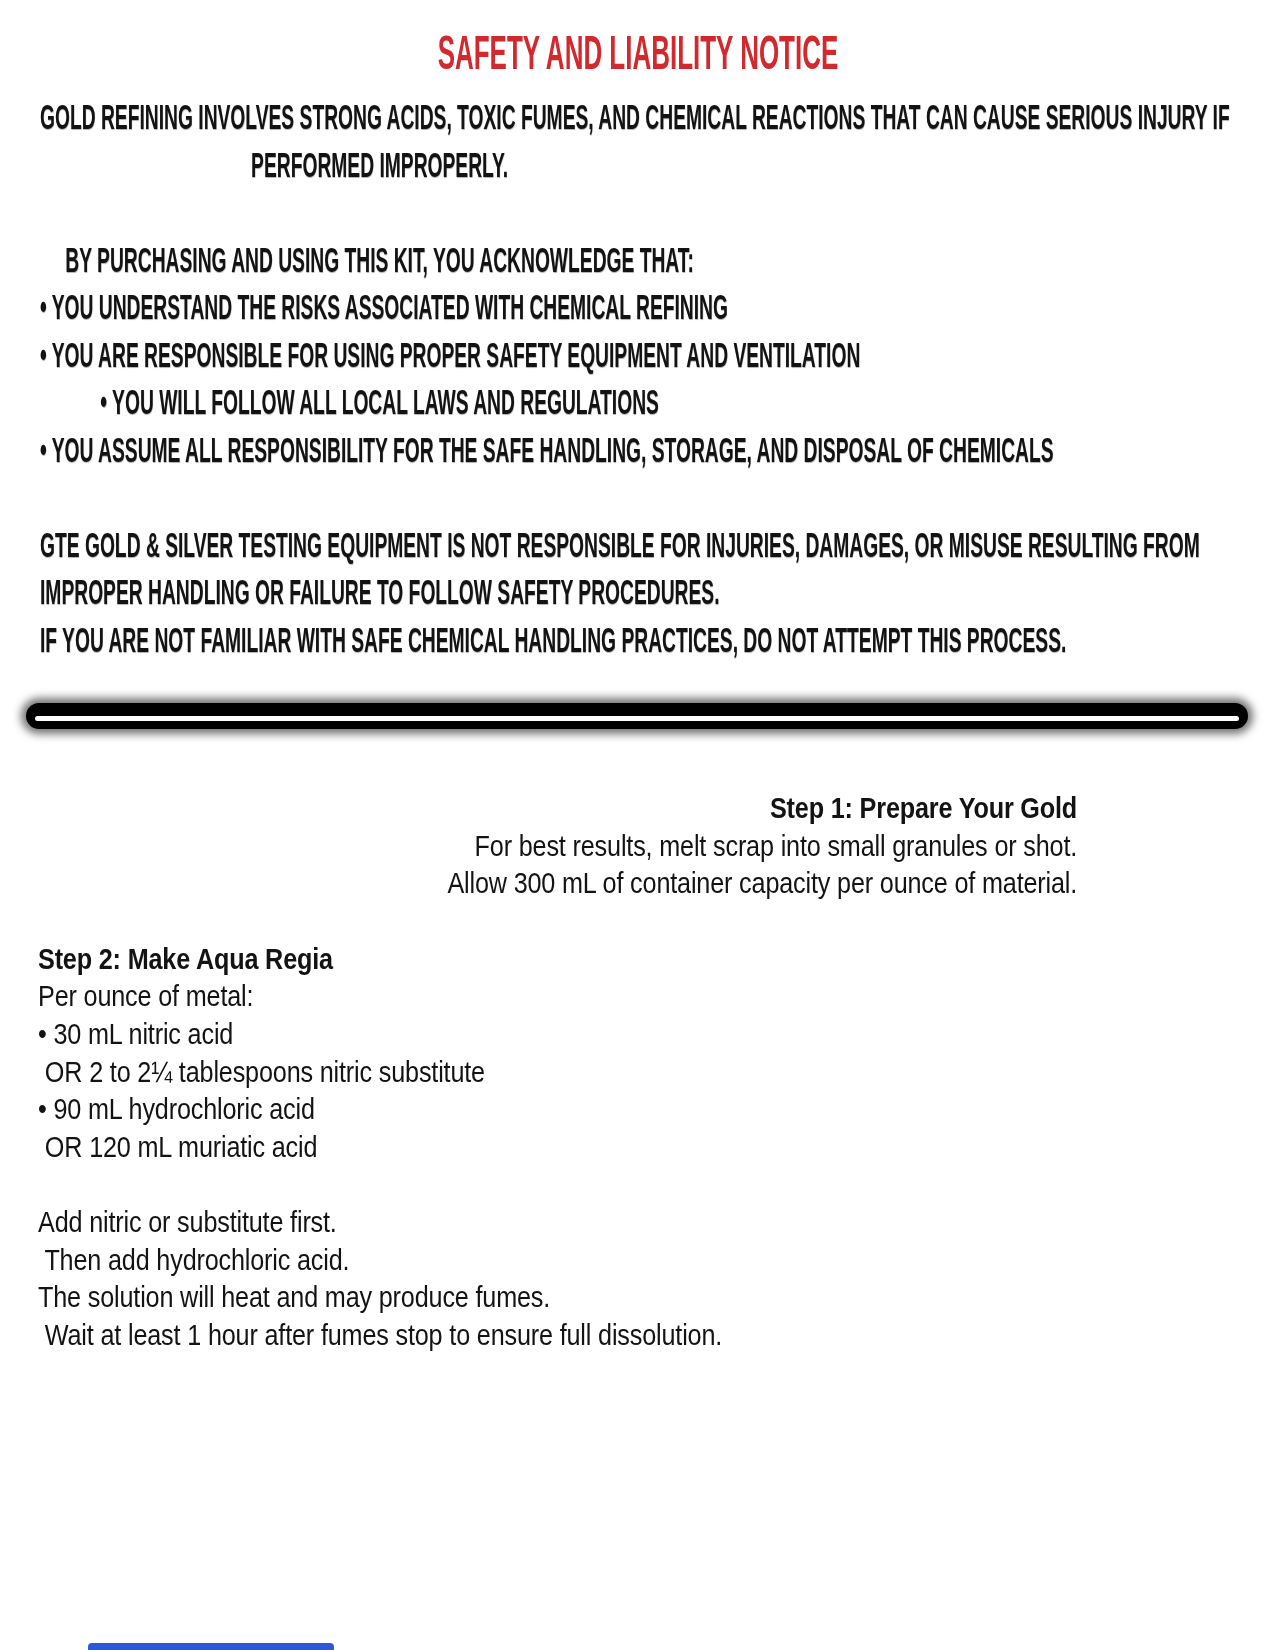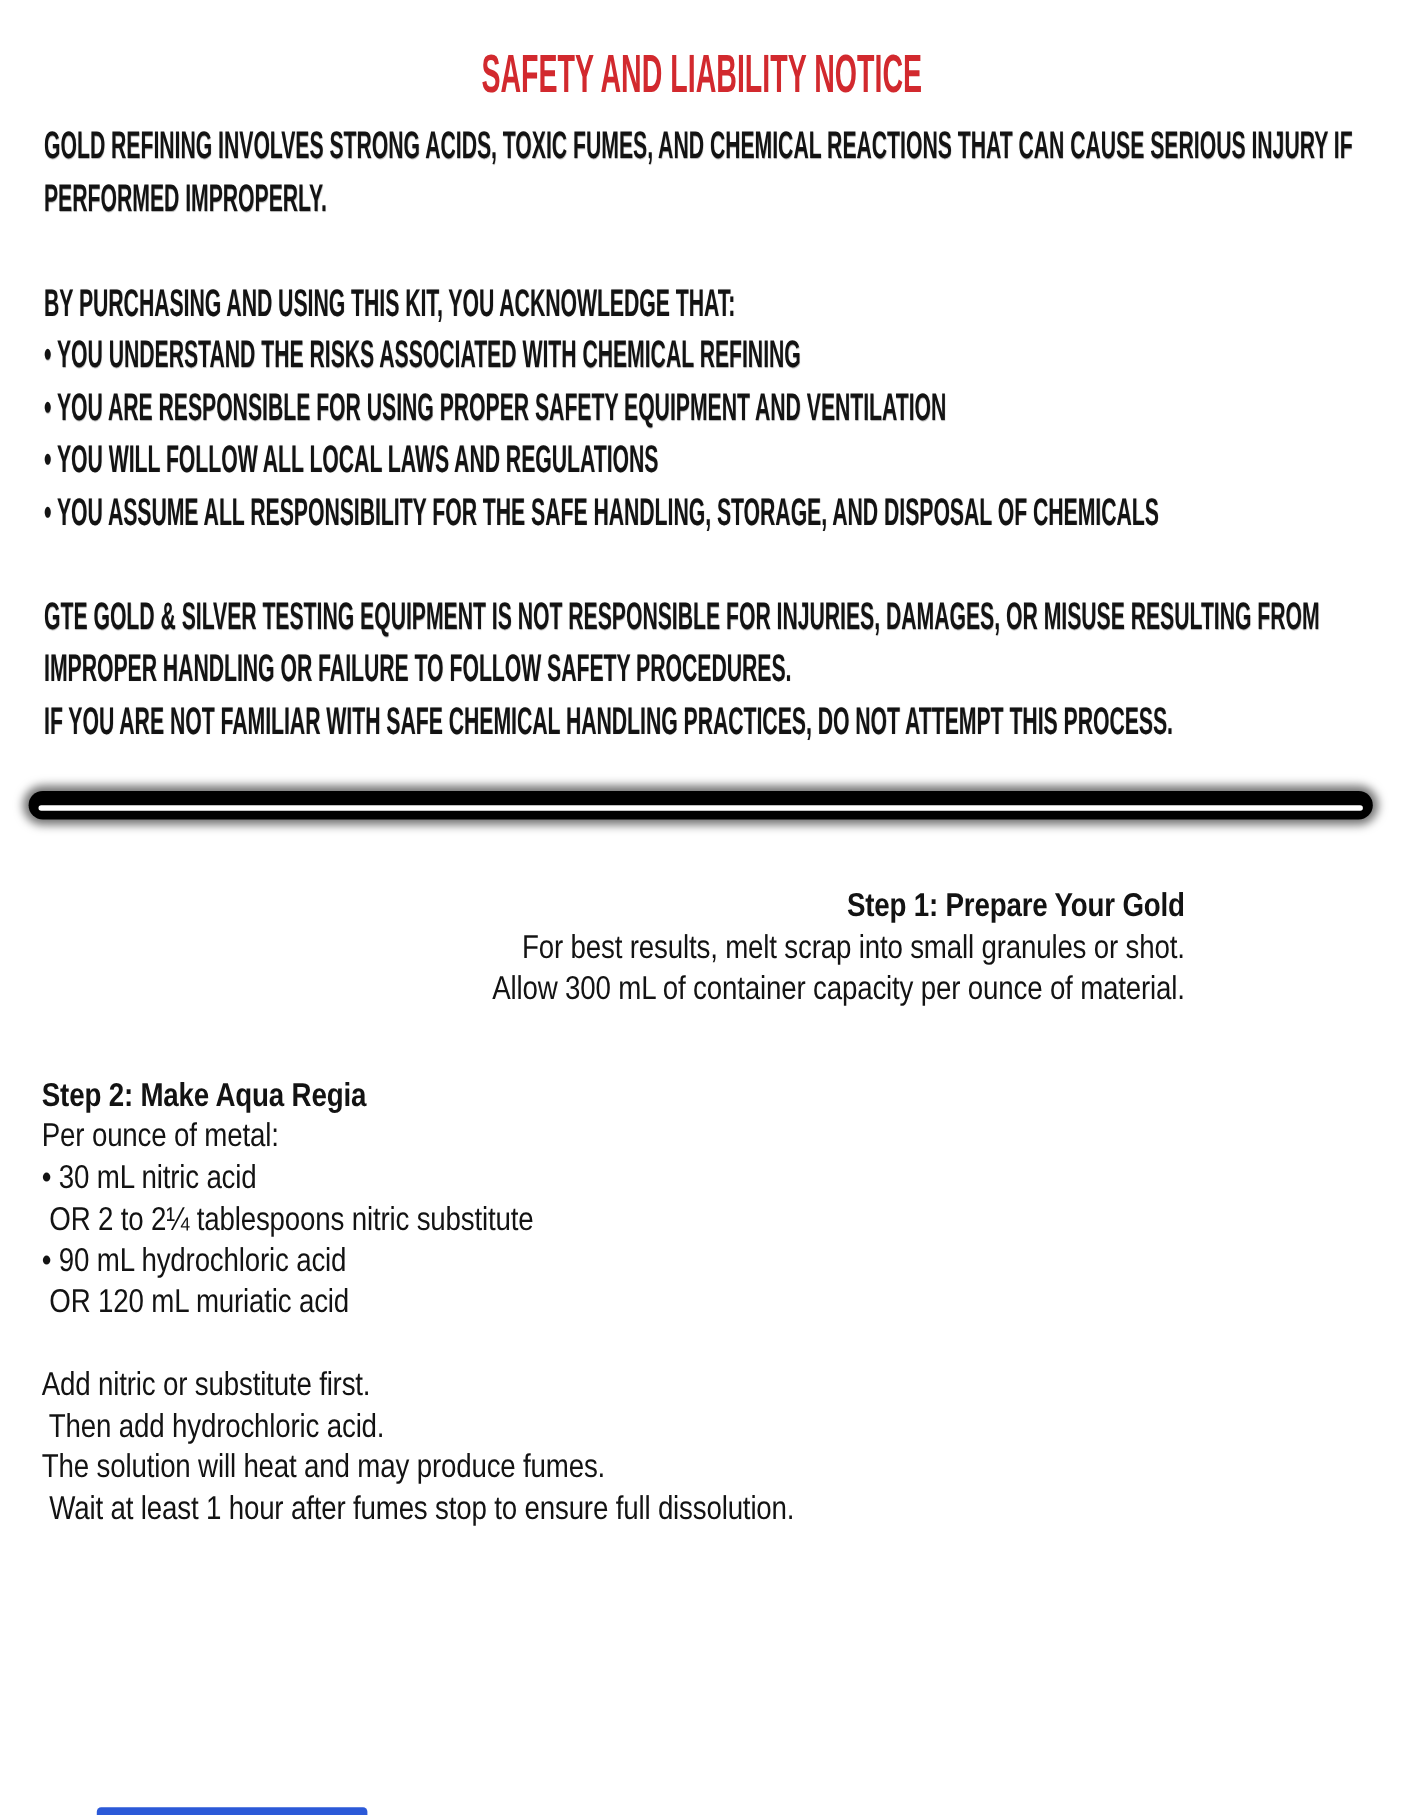--- a/index.html
+++ b/index.html
@@ -11,36 +11,37 @@
     position: relative;
     width: 1275px;
     height: 1650px;
     background: #ffffff;
     overflow: hidden;
     font-family: "Liberation Sans", sans-serif;
     color: var(--text, #131313);
   }
   
   .title-row {
-    padding-top: 44px;
+    padding-top: 28px;
     display: flex;
     justify-content: center;
   }
   .title {
     font-weight: bold;
     font-size: 49px;
     line-height: 1.0;
     color: var(--accent_red, #d2292e);
     transform: scaleX(0.53);
     transform-origin: 50% 50%;
     white-space: pre;
   }
   
   .caps {
     margin: 16px 0 0 40px;
+    text-align: center;
   }
   .caps-line {
     font-weight: bold;
     font-size: 35px;
     line-height: 47.5px;
     transform: scaleX(0.55);
     transform-origin: 0 50%;
     white-space: pre;
     text-shadow: 0.5px 0.5px 1px rgba(0,0,0,0.30);
   }
@@ -60,21 +61,21 @@
     right: 9px;
     top: 13px;
     height: 5px;
     background: #ffffff;
     border-radius: 3px;
   }
   
   .steps {
     margin: 60px 0 0 38px;
   }
-  .step { margin-top: 59px; }
+  .step { margin-top: 38px; }
   .step:first-child { margin-top: 0; text-align: right; }
   .step-heading,
   .step-line {
     font-size: 30px;
     line-height: 37.6px;
     transform: scaleX(0.84);
     transform-origin: 0 50%;
     white-space: pre;
     letter-spacing: -0.2px;
   }

